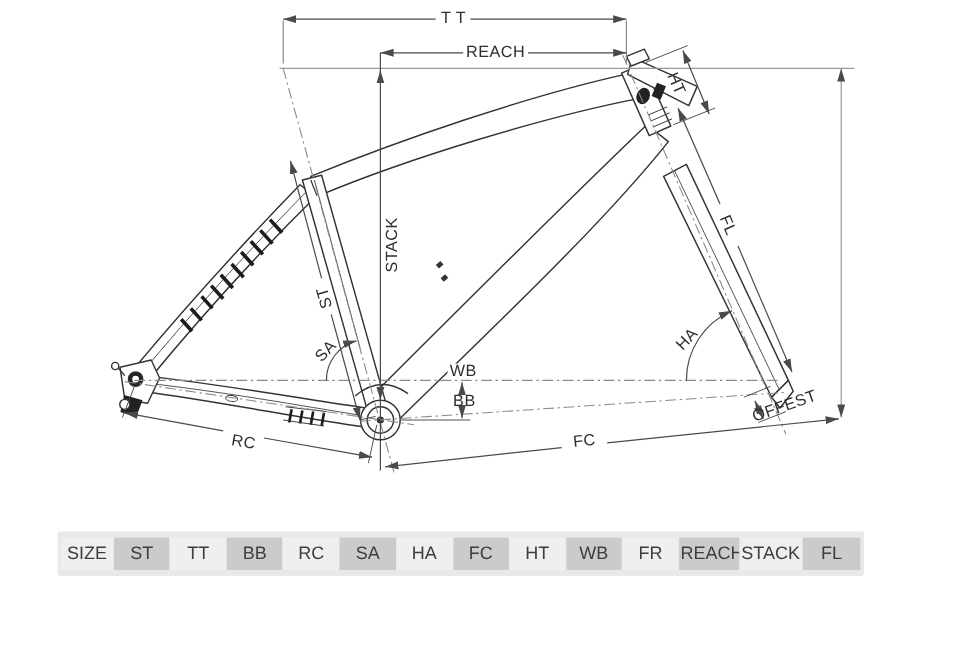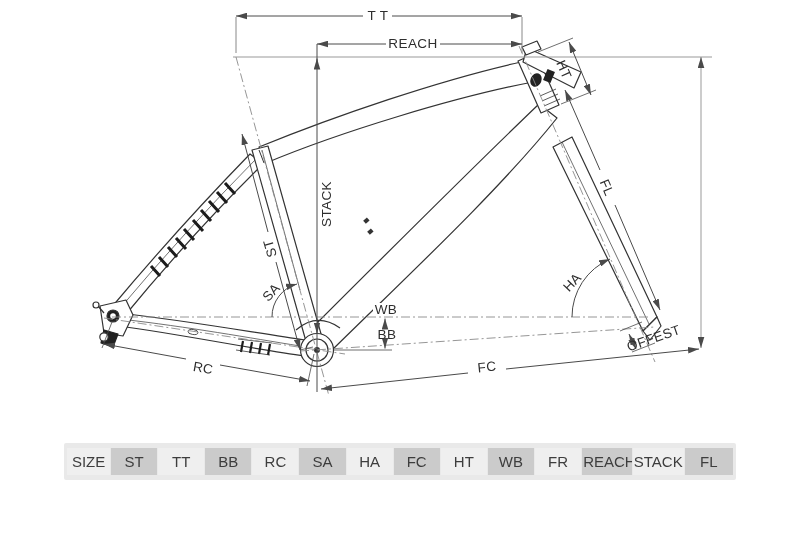--- a/index.html
+++ b/index.html
@@ -1,21 +1,21 @@
 <!DOCTYPE html>
 <html style="--tbl-bg: #e9e9e9; --col-light: #efefef; --col-dark: #cbcbcb;"><head>
 <meta charset="utf-8">
 <style>
   html,body{margin:0;padding:0;background:#fff;}
   #stage{position:relative;width:800px;height:553px;background:#fff;overflow:hidden;
          font-family:"Liberation Sans", sans-serif;}
   #diagram{position:absolute;left:0;top:0;}
   svg text{font-family:"Liberation Sans", sans-serif;fill:#2e2e2e;}
   .dimlabel{font-size:13.5px;letter-spacing:.4px;}
-  #geo-table-wrap{position:absolute;left:64px;top:443px;width:668px;background:var(--tbl-bg,#e9e9e9);
+  #geo-table-wrap{position:absolute;left:48px;top:443px;width:668px;background:var(--tbl-bg,#e9e9e9);
          padding:3px 2px;border-radius:2px;}
   table{border-collapse:separate;border-spacing:1px 2px;width:100%;table-layout:fixed;}
   td{height:27px;text-align:center;vertical-align:middle;font-size:15px;color:#3d3d3d;
      padding:0 1px;white-space:nowrap;overflow:hidden;}
   td.colA{background:var(--col-light,#efefef);}
   td.colB{background:var(--col-dark,#cbcbcb);}
   col.w-size{width:6.6%;} col.w-reach{width:7.6%;} col.w-stack{width:7.8%;} col.w-fl{width:7.4%;}
 </style>
 </head>
 <body>

